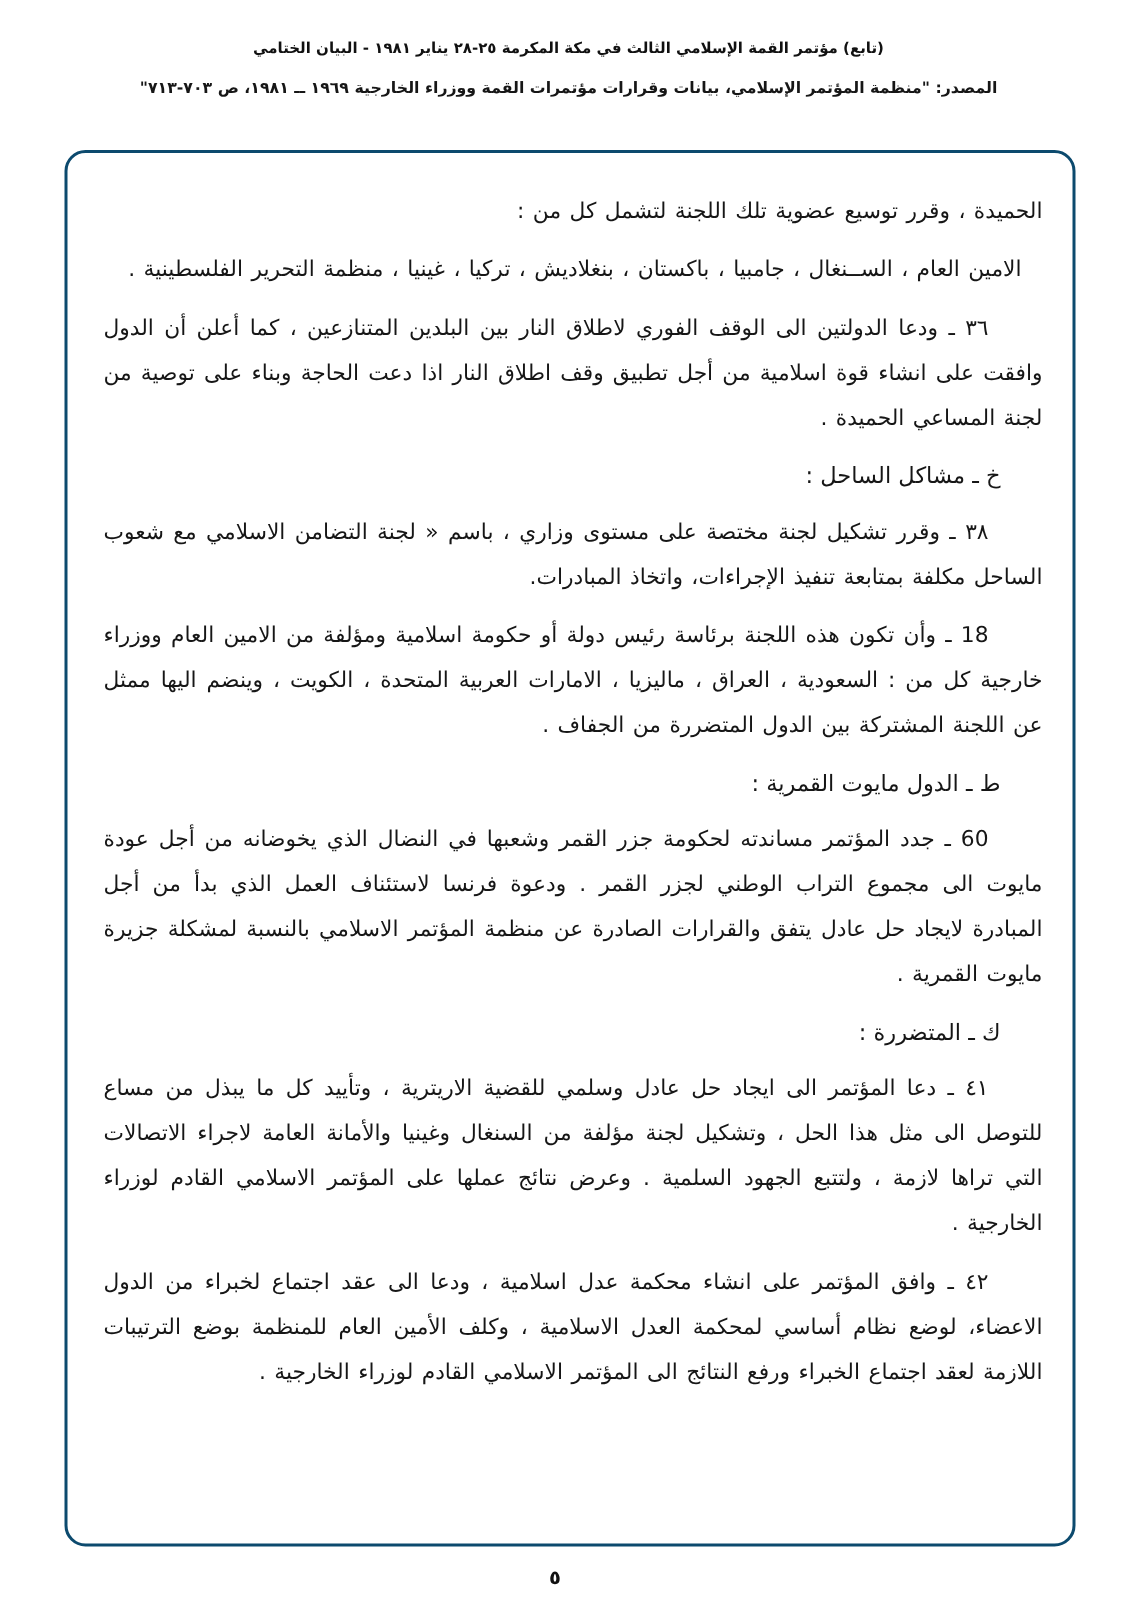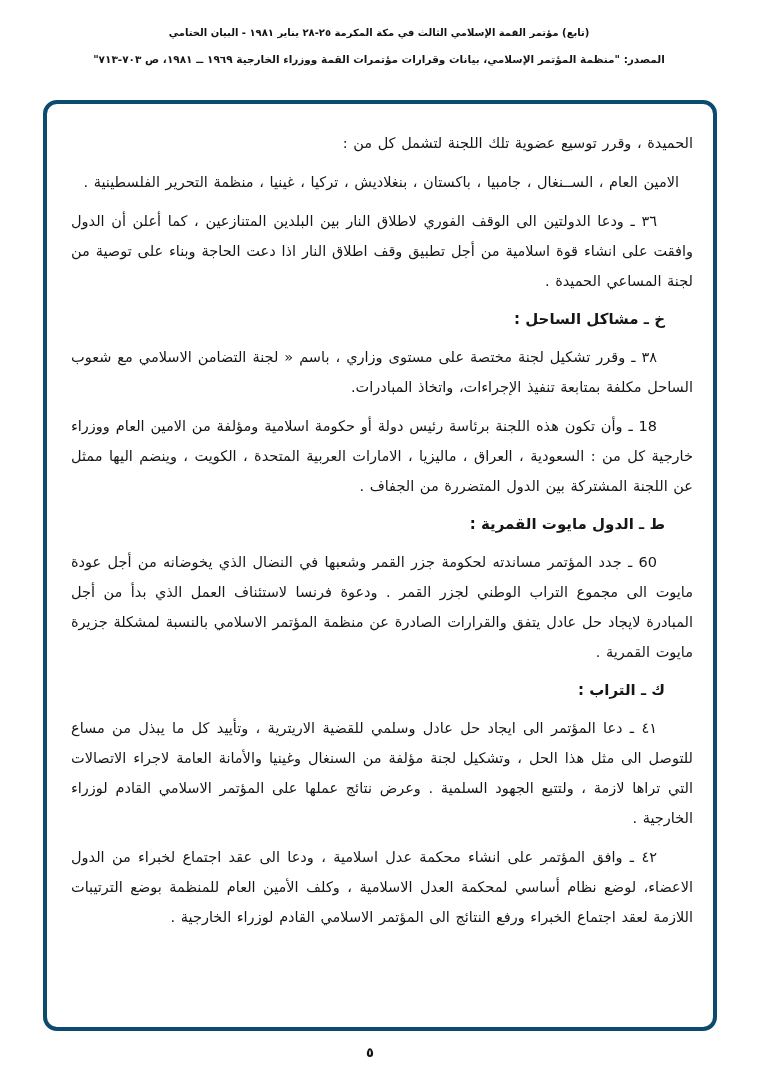--- a/index.html
+++ b/index.html
@@ -37,21 +37,21 @@
     margin-top: 7px;
     color: #161616;
   }
   .frame {
     position: absolute;
     left: 43px;
     top: 100px;
     width: 674px;
     height: 931px;
     box-sizing: border-box;
-    border: 4px solid #0c4a6e;
+    border: 2px solid #0c4a6e;
     border-radius: 14px;
     background: transparent;
   }
   .doc-body {
     position: absolute;
     top: 24px;
     right: 20px;
     left: 24px;
     bottom: 6px;
     direction: rtl;
@@ -61,21 +61,21 @@
   .para {
     font-size: 14.5px;
     line-height: 30px;
     margin: 0 0 9px 0;
     text-indent: 36px;
     word-spacing: 1px;
   }
   .para.flush   { text-indent: 0; }
   .para.small   { text-indent: 14px; }
   .heading {
-    font-weight: bold;
+    font-weight: normal;
     font-size: 15px;
     line-height: 28px;
     margin: 7px 0 9px 0;
     text-indent: 28px;
     text-align: right;
   }
   .page-num {
     position: absolute;
     bottom: 18px;
     left: 0;
@@ -100,21 +100,21 @@
     <div class="doc-body">
 
     <div class="para flush">الحميدة ، وقرر توسيع عضوية تلك اللجنة لتشمل كل من :</div>
         <div class="para small">الامين العام ، الســنغال ، جامبيا ، باكستان ، بنغلاديش ، تركيا ، غينيا ، منظمة التحرير الفلسطينية .</div>
         <div class="para">٣٦ ـ ودعا الدولتين الى الوقف الفوري لاطلاق النار بين البلدين المتنازعين ، كما أعلن أن الدول وافقت على انشاء قوة اسلامية من أجل تطبيق وقف اطلاق النار اذا دعت الحاجة وبناء على توصية من لجنة المساعي الحميدة .</div>
         <div class="heading">خ ـ مشاكل الساحل :</div>
         <div class="para">٣٨ ـ وقرر تشكيل لجنة مختصة على مستوى وزاري ، باسم « لجنة التضامن الاسلامي مع شعوب الساحل مكلفة بمتابعة تنفيذ الإجراءات، واتخاذ المبادرات.</div>
         <div class="para">18 ـ وأن تكون هذه اللجنة برئاسة رئيس دولة أو حكومة اسلامية ومؤلفة من الامين العام ووزراء خارجية كل من : السعودية ، العراق ، ماليزيا ، الامارات العربية المتحدة ، الكويت ، وينضم اليها ممثل عن اللجنة المشتركة بين الدول المتضررة من الجفاف .</div>
         <div class="heading">ط ـ الدول مايوت القمرية :</div>
         <div class="para">60 ـ جدد المؤتمر مساندته لحكومة جزر القمر وشعبها في النضال الذي يخوضانه من أجل عودة مايوت الى مجموع التراب الوطني لجزر القمر . ودعوة فرنسا لاستئناف العمل الذي بدأ من أجل المبادرة لايجاد حل عادل يتفق والقرارات الصادرة عن منظمة المؤتمر الاسلامي بالنسبة لمشكلة جزيرة مايوت القمرية .</div>
-        <div class="heading">ك ـ التراب :</div>
+        <div class="heading">ك ـ المتضررة :</div>
         <div class="para">٤١ ـ دعا المؤتمر الى ايجاد حل عادل وسلمي للقضية الاريترية ، وتأييد كل ما يبذل من مساع للتوصل الى مثل هذا الحل ، وتشكيل لجنة مؤلفة من السنغال وغينيا والأمانة العامة لاجراء الاتصالات التي تراها لازمة ، ولتتبع الجهود السلمية . وعرض نتائج عملها على المؤتمر الاسلامي القادم لوزراء الخارجية .</div>
         <div class="para">٤٢ ـ وافق المؤتمر على انشاء محكمة عدل اسلامية ، ودعا الى عقد اجتماع لخبراء من الدول الاعضاء، لوضع نظام أساسي لمحكمة العدل الاسلامية ، وكلف الأمين العام للمنظمة بوضع الترتيبات اللازمة لعقد اجتماع الخبراء ورفع النتائج الى المؤتمر الاسلامي القادم لوزراء الخارجية .</div>
       </div>
   </div>
 
   <div class="page-num">٥</div>
 
 </div>
 
 </body></html>

